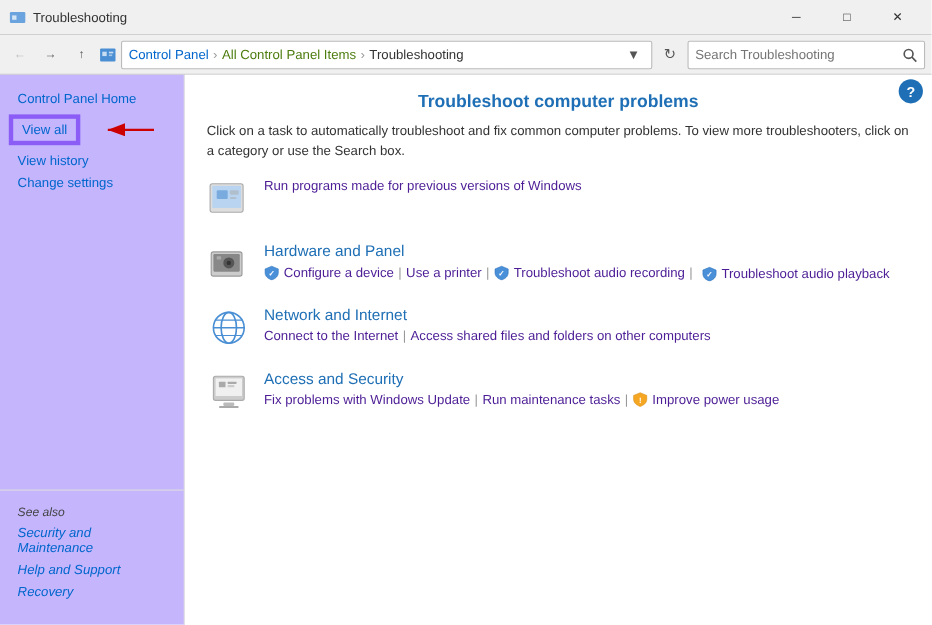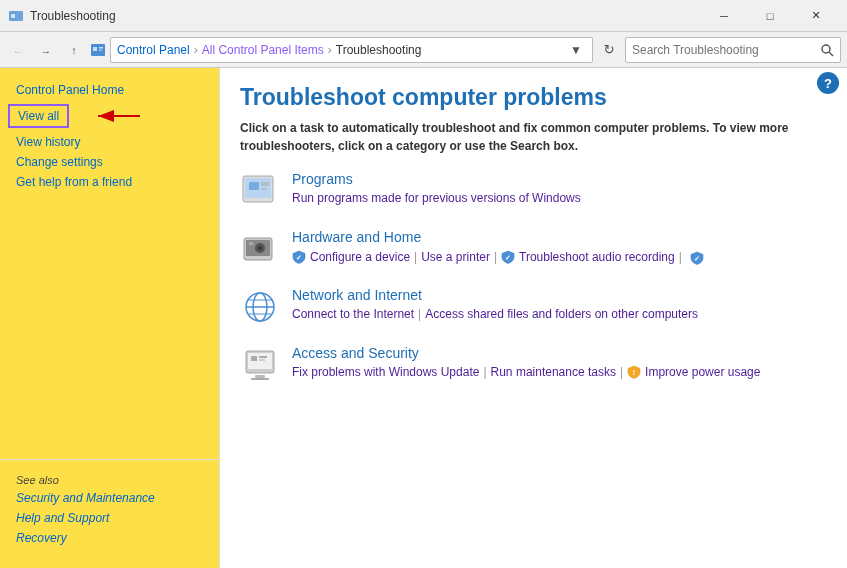--- a/index.html
+++ b/index.html
@@ -60,63 +60,63 @@
     .search-icon-btn { width: 26px; height: 26px; border: none; background: transparent; cursor: pointer; display: flex; align-items: center; justify-content: center; color: #555; }
 
     
     .main-layout {
       display: flex;
       height: calc(568px - 68px);
     }
 
     
     .sidebar {
-      width: 220px;
-      background: #fde047;
+      width: 168px;
+      background: #c4b5fd;
       border-right: 1px solid #ddd;
       padding: 12px 0;
       display: flex;
       flex-direction: column;
     }
     .sidebar-link {
       display: block;
       padding: 3px 16px;
       color: #0066cc;
       text-decoration: none;
       font-size: 12px;
       cursor: pointer;
     }
     .sidebar-link.view-all {
-      border: 2px solid #8b5cf6;
+      border: 4px solid #8b5cf6;
       margin: 2px 8px;
       padding: 3px 8px;
       color: #0066cc;
     }
     .sidebar-section-label { padding: 6px 16px 2px; color: #444; font-size: 11px; }
     .sidebar-spacer { flex: 1; }
     .see-also-section { padding: 8px 0; border-top: 1px solid #ddd; font-style: italic; }
 
     
     .content {
       flex: 1;
       padding: 16px 20px;
       overflow-y: auto;
       background: #fff;
     }
     .content-title {
-      font-size: 23px;
+      font-size: 16px;
       color: #1e6fb5;
       margin-bottom: 8px;
+      text-align: center;
     }
     .content-desc {
       font-size: 12px;
       color: #333;
       margin-bottom: 16px;
       line-height: 1.5;
-      font-weight: bold;
     }
 
     
     .category-item {
       display: flex;
       align-items: flex-start;
       margin-bottom: 18px;
       gap: 12px;
     }
     .category-icon {
@@ -194,21 +194,21 @@
     <rect x="1" y="2" width="14" height="12" rx="1" fill="#4a8fd4"></rect>
     <rect x="3" y="5" width="4" height="4" fill="#fff" opacity="0.7"></rect>
     <rect x="9" y="5" width="4" height="1.5" fill="#fff" opacity="0.7"></rect>
     <rect x="9" y="7.5" width="3" height="1.5" fill="#fff" opacity="0.5"></rect>
   </svg>
 
   <div class="address-bar">
     <div class="address-breadcrumb">
       <span style="color:#0066cc;cursor:pointer;">Control Panel</span>
       <span class="address-separator">›</span>
-      <span style="color:#8b5cf6;cursor:pointer;">All Control Panel Items</span>
+      <span style="color:#4d7c0f;cursor:pointer;">All Control Panel Items</span>
       <span class="address-separator">›</span>
       <span class="address-current">Troubleshooting</span>
     </div>
     <span class="address-dropdown">▼</span>
   </div>
 
   <button class="refresh-btn">↻</button>
 
   <div class="search-box">
     <input class="search-input" type="text" placeholder="Search Troubleshooting" style="">
@@ -243,23 +243,20 @@
           <line x1="50" y1="10" x2="8" y2="10" stroke="#cc0000" stroke-width="2" marker-end="url(#arrowhead)"></line>
         </svg>
       </div>
     </div>
 
     <a class="sidebar-link">
       <span>View history</span>
     </a>
     <a class="sidebar-link">
       <span>Change settings</span>
-    </a>
-    <a class="sidebar-link">
-      <span>Get help from a friend</span>
     </a>
 
     <div class="sidebar-spacer"></div>
 
     <div class="see-also-section">
       <div class="sidebar-section-label">See also</div>
       <a class="sidebar-link">
         <span>Security and Maintenance</span>
       </a>
       <a class="sidebar-link">
@@ -279,59 +276,59 @@
       <div class="category-icon">
         <svg width="38" height="38" viewBox="0 0 38 38">
           <rect x="2" y="4" width="30" height="26" rx="2" fill="#ddd" stroke="#aaa" stroke-width="1"></rect>
           <rect x="4" y="6" width="26" height="20" fill="#b8d4f0"></rect>
           <rect x="8" y="10" width="10" height="8" fill="#7aabde" rx="1"></rect>
           <rect x="20" y="10" width="8" height="4" fill="#aaa" rx="1" opacity="0.5"></rect>
           <rect x="20" y="16" width="6" height="2" fill="#aaa" rx="1" opacity="0.5"></rect>
         </svg>
       </div>
       <div class="category-content">
-        <div class="category-title">Programs</div>
         <div class="category-links">
           <a class="category-link">Run programs made for previous versions of Windows</a>
         </div>
       </div>
     </div>
 
     <div class="category-item">
       <div class="category-icon">
         <svg width="38" height="38" viewBox="0 0 38 38">
           <rect x="3" y="8" width="28" height="22" rx="2" fill="#ccc" stroke="#999" stroke-width="1"></rect>
           <rect x="5" y="10" width="24" height="16" fill="#888" rx="1"></rect>
           <circle cx="19" cy="18" r="5" fill="#555"></circle>
           <circle cx="19" cy="18" r="2" fill="#333"></circle>
           <rect x="8" y="12" width="4" height="3" fill="#aaa" rx="0.5"></rect>
         </svg>
       </div>
       <div class="category-content">
-        <div class="category-title">Hardware and Home</div>
+        <div class="category-title">Hardware and Panel</div>
         <div class="category-links">
           <svg width="14" height="14" viewBox="0 0 14 14">
             <path d="M7 1 L13 3.5 L13 7 C13 10.5 10 12.5 7 13.5 C4 12.5 1 10.5 1 7 L1 3.5 Z" fill="#4a90d9" stroke="#2a70b9" stroke-width="0.5"></path>
             <text x="7" y="10" text-anchor="middle" font-size="7" fill="#fff" font-weight="bold">✓</text>
           </svg>
           <a class="category-link">Configure a device</a>
           <span class="link-separator">|</span>
           <a class="category-link">Use a printer</a>
           <span class="link-separator">|</span>
           <svg width="14" height="14" viewBox="0 0 14 14">
             <path d="M7 1 L13 3.5 L13 7 C13 10.5 10 12.5 7 13.5 C4 12.5 1 10.5 1 7 L1 3.5 Z" fill="#4a90d9" stroke="#2a70b9" stroke-width="0.5"></path>
             <text x="7" y="10" text-anchor="middle" font-size="7" fill="#fff" font-weight="bold">✓</text>
           </svg>
           <a class="category-link">Troubleshoot audio recording</a>
           <span class="link-separator">|</span>
           <br>
           <svg width="14" height="14" viewBox="0 0 14 14" style="margin-top:2px;">
             <path d="M7 1 L13 3.5 L13 7 C13 10.5 10 12.5 7 13.5 C4 12.5 1 10.5 1 7 L1 3.5 Z" fill="#4a90d9" stroke="#2a70b9" stroke-width="0.5"></path>
             <text x="7" y="10" text-anchor="middle" font-size="7" fill="#fff" font-weight="bold">✓</text>
           </svg>
+          <a class="category-link" style="margin-top:2px;">Troubleshoot audio playback</a>
         </div>
       </div>
     </div>
 
     <div class="category-item">
       <div class="category-icon">
         <svg width="38" height="38" viewBox="0 0 38 38">
           <circle cx="19" cy="19" r="14" fill="none" stroke="#4a8fd4" stroke-width="1.5"></circle>
           <ellipse cx="19" cy="19" rx="7" ry="14" fill="none" stroke="#4a8fd4" stroke-width="1.5"></ellipse>
           <line x1="5" y1="19" x2="33" y2="19" stroke="#4a8fd4" stroke-width="1.5"></line>

